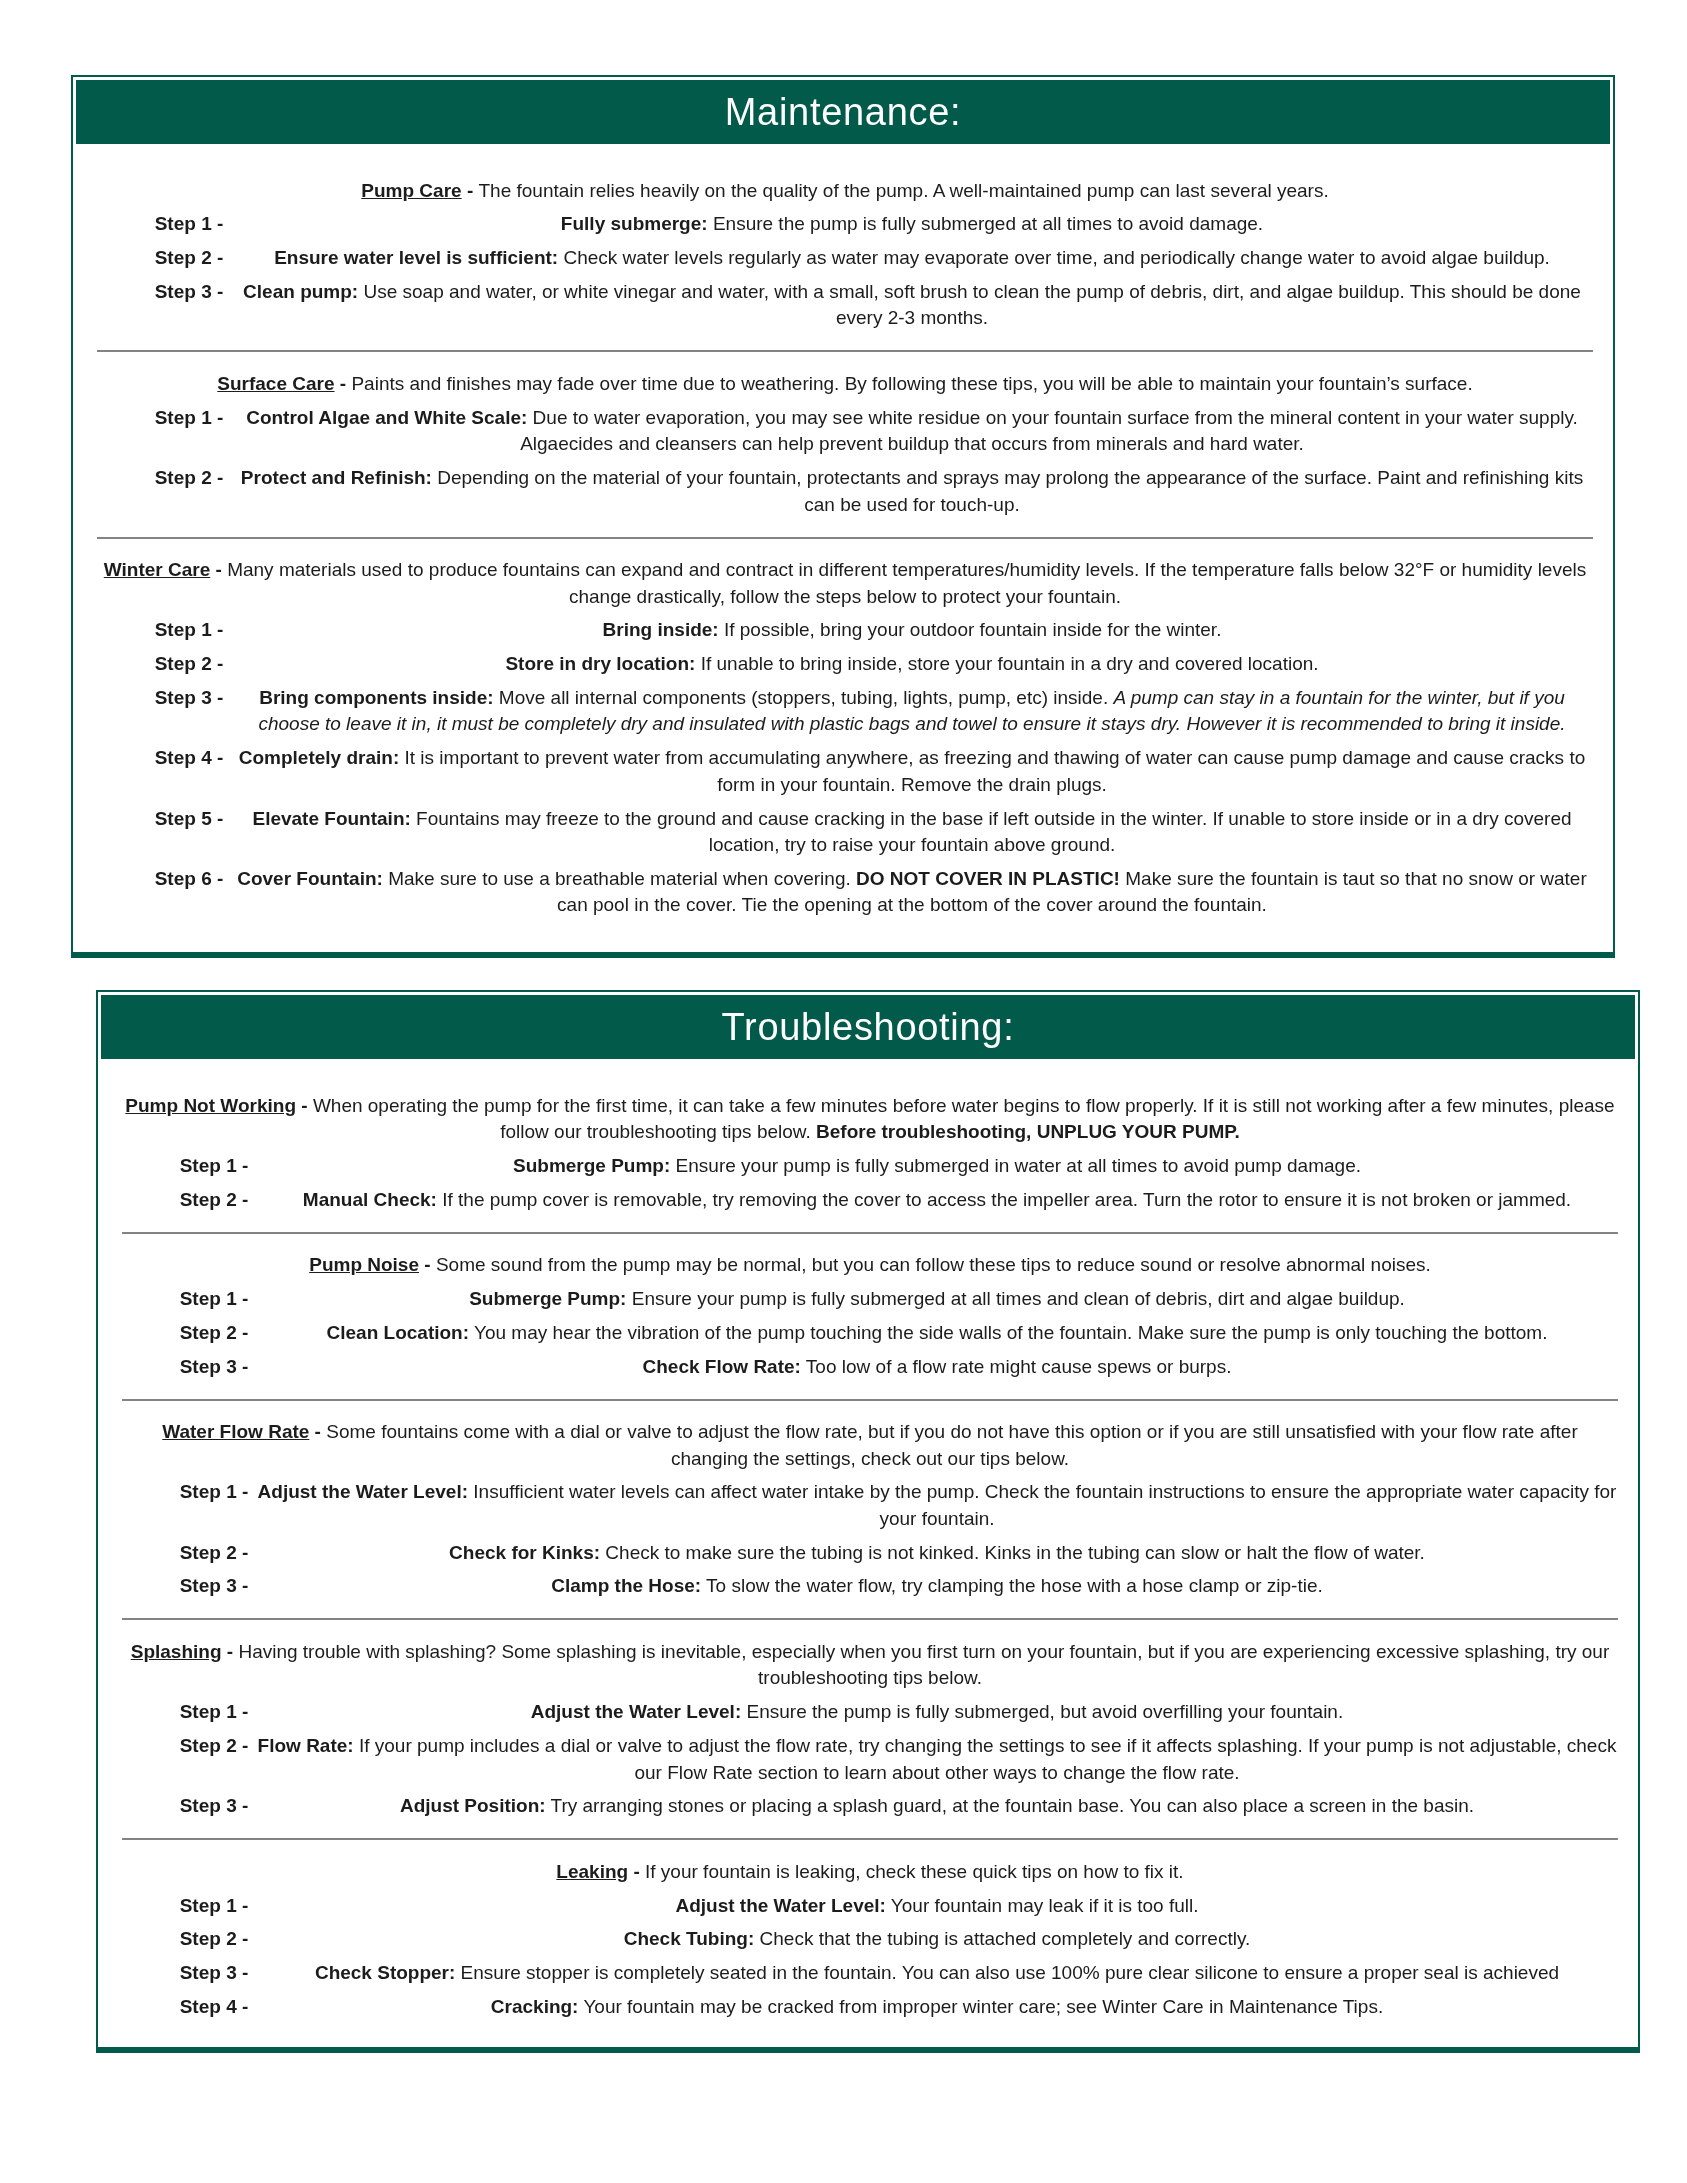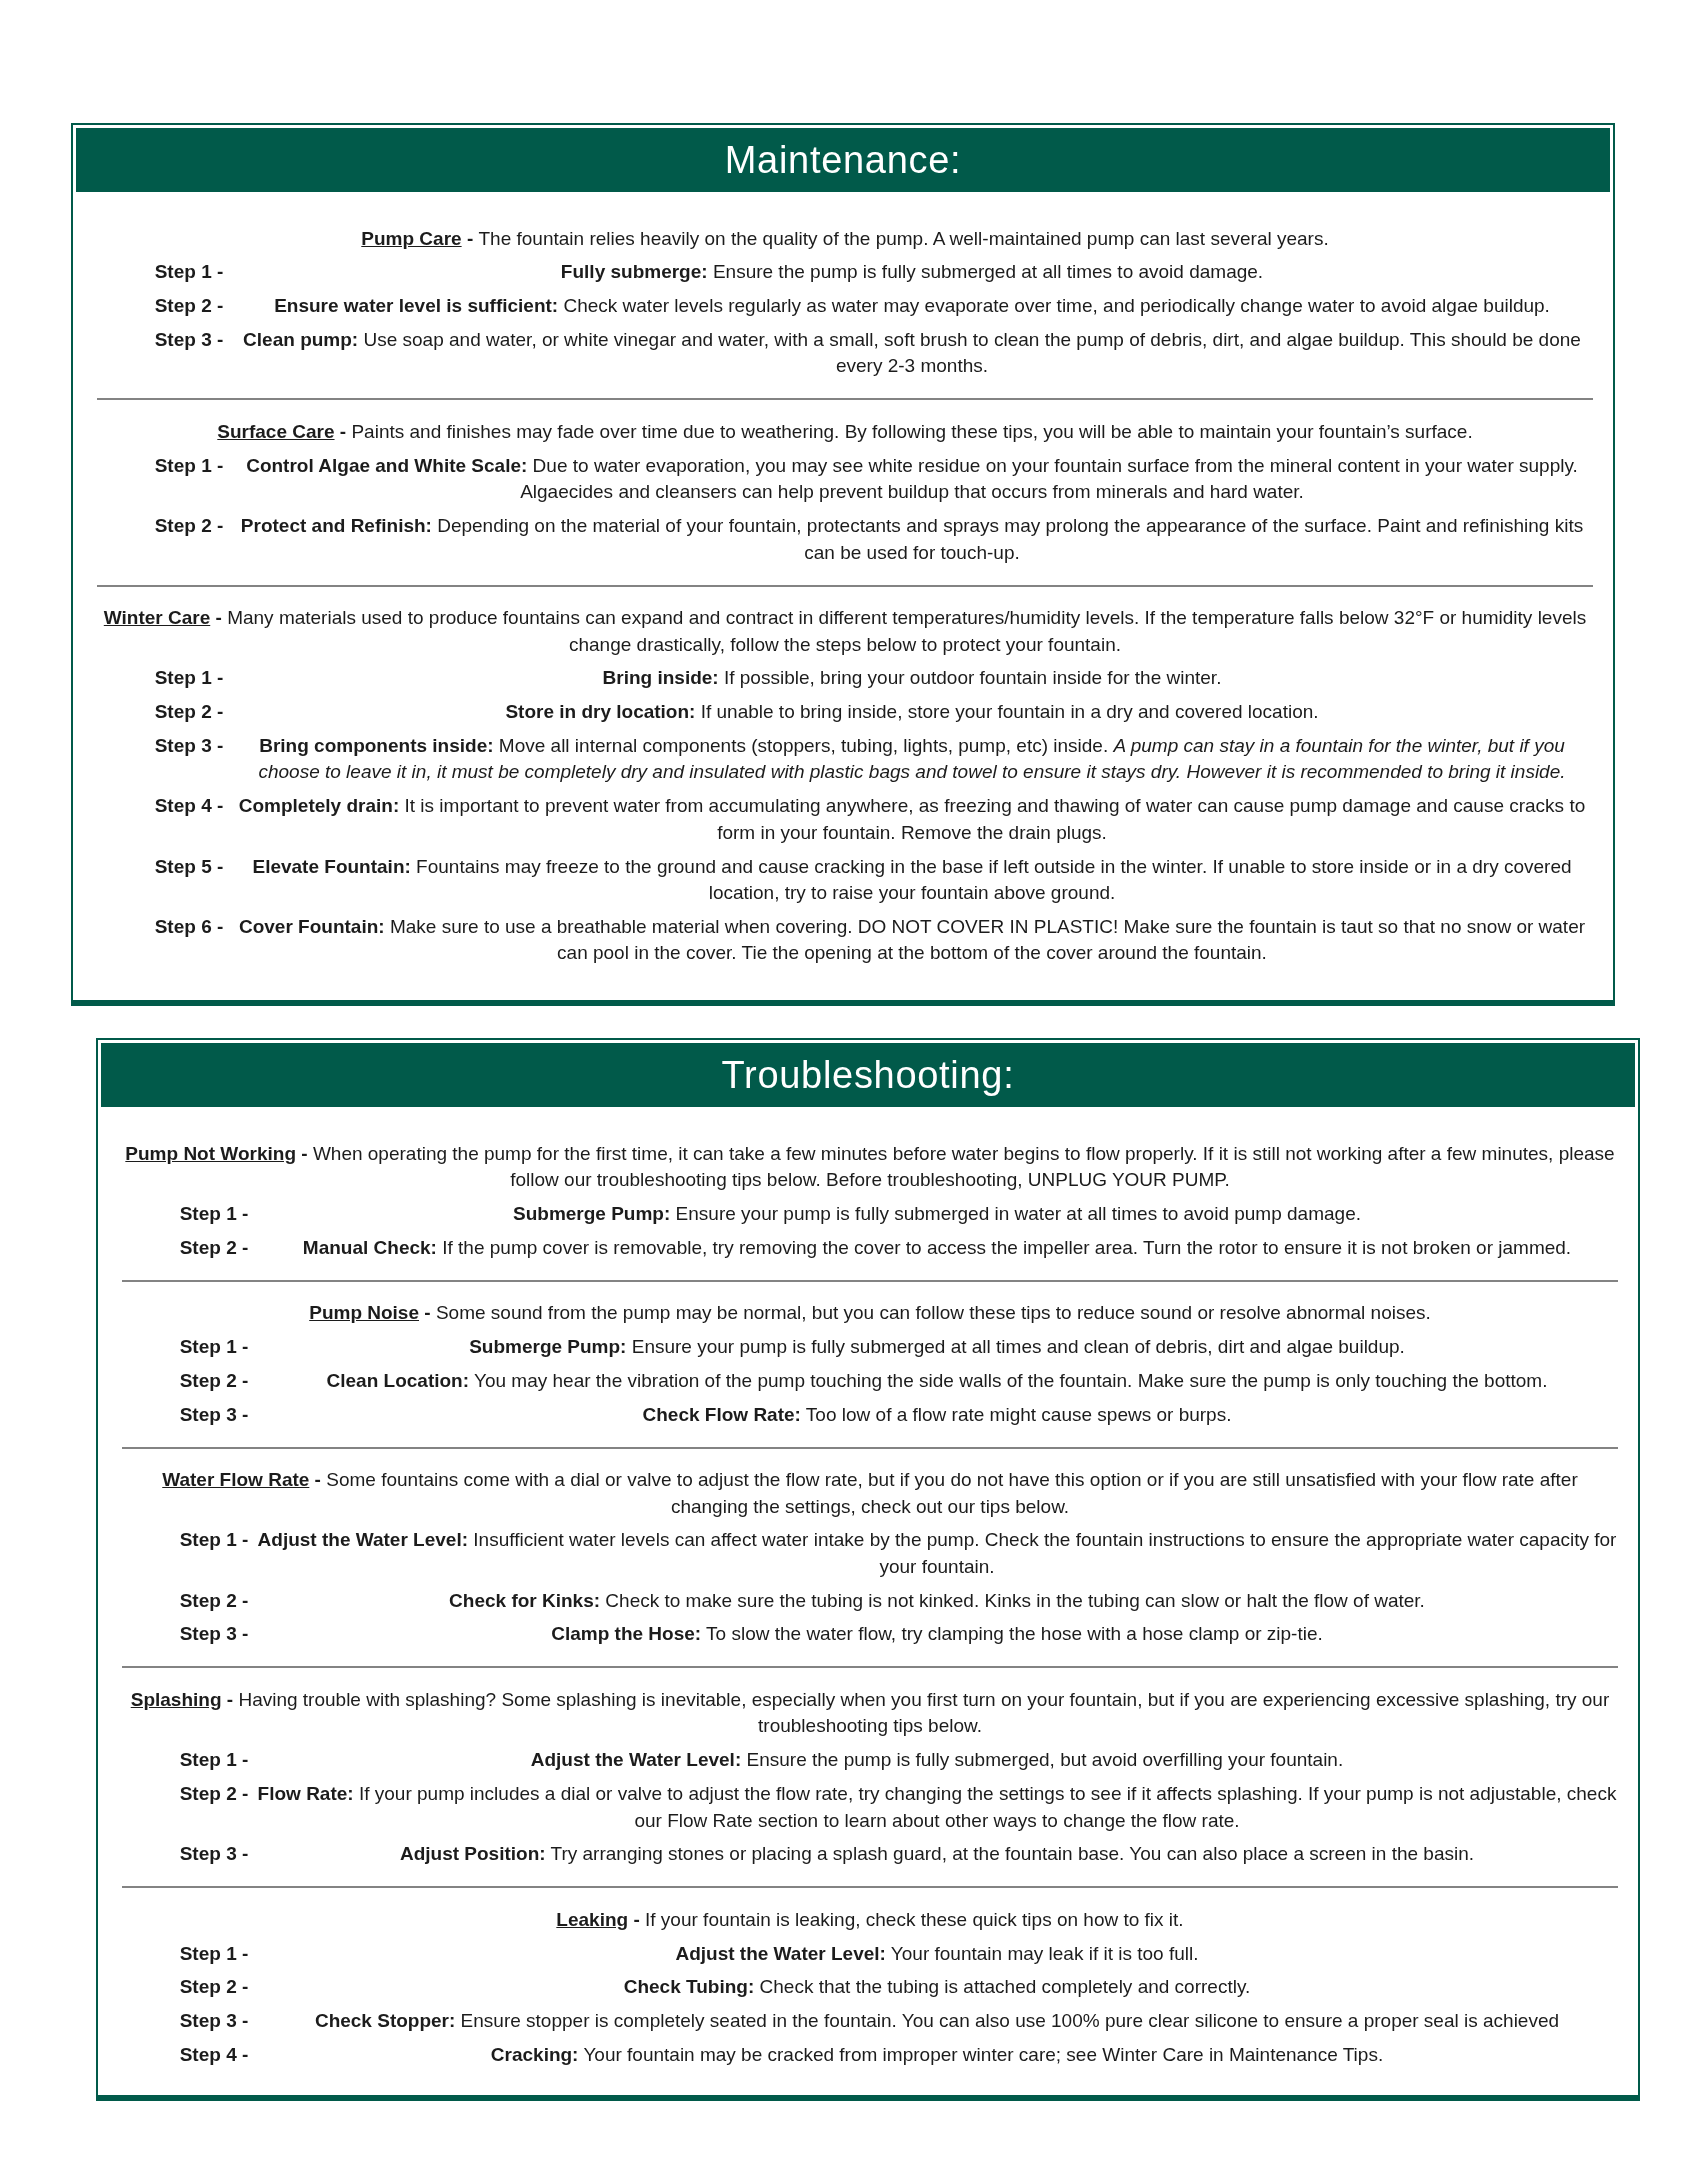--- a/index.html
+++ b/index.html
@@ -8,42 +8,42 @@
     font-family:"Liberation Sans","DejaVu Sans",sans-serif;
     color:#1c1c1c;
     -webkit-font-smoothing:antialiased;
   }
   .page{width:1687px;min-height:2183px;box-sizing:border-box;padding:75px 71px 0 71px;}
   .panel{
     box-sizing:border-box;width:1544px;background:#ffffff;
     border:2px solid #015a4a;border-bottom-width:6px;
   }
   .panel + .panel{margin-top:32px;margin-left:25px;}
-  .panel--maintenance{min-height:883px;margin-top:48px;}
+  .panel--maintenance{min-height:883px;}
   .panel--troubleshooting{min-height:1019px;}
   .panel-header{
     margin:3.3px;height:64px;background:#015a4a;
     display:flex;align-items:center;justify-content:center;
   }
   .panel-title{
     color:#ffffff;font-size:38px;font-weight:400;letter-spacing:0.7px;
     font-family:"Liberation Sans",sans-serif;
   }
   .panel-body{padding:30px 20px 26.5px 24px;font-size:19px;line-height:26.5px;text-align:center;}
   .divider{border:none;border-top:2px solid #838383;margin:18.5px 0 0 0;}
   .section{margin-top:18.5px;}
   .section:first-child{margin-top:0;}
   .intro{margin:0;}
   .sec-name{font-weight:bold;text-decoration:underline;}
   .sec-dash{font-weight:bold;}
   .step{display:flex;margin-top:7.3px;}
   .step-label{flex:0 0 84px;margin-left:50px;font-weight:bold;white-space:nowrap;}
   .step-content{flex:1;}
   .step-title{font-weight:bold;}
-  .b{font-weight:normal;}
+  .b{font-weight:bold;}
   .i{font-style:italic;}
 </style>
 </head>
 <body>
 
 <div class="page">
 
   <section class="panel panel--maintenance">
     <div class="panel-header">
       <span class="panel-title">Maintenance:</span>

